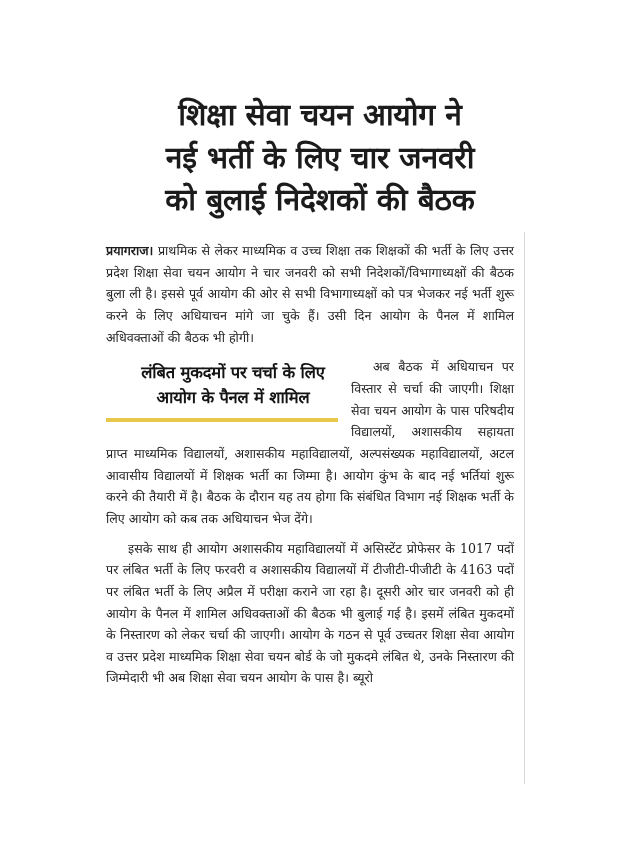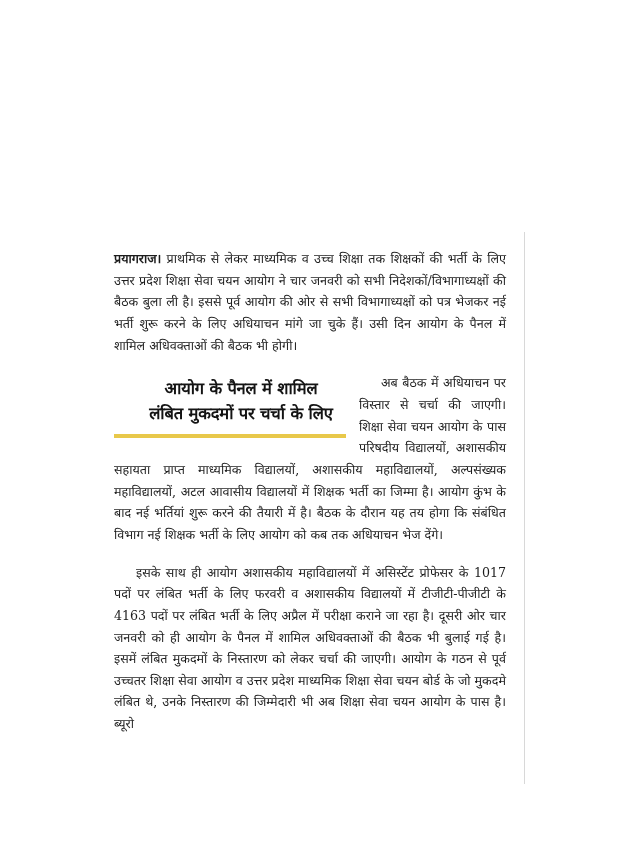--- a/index.html
+++ b/index.html
@@ -60,21 +60,21 @@
     width: 424px;
     color: #1d1d1d;
     font-family: "DejaVu Serif", "Liberation Serif", serif;
     font-size: 12.6px;
     line-height: 1.72;
     text-align: justify;
     text-justify: inter-word;
   }
 
   .article p {
-    margin: 16px;
+    margin: 8px;
   }
   .article p.indent {
     text-indent: 22px;
   }
   .article p + p {
     margin-top: 0px;
   }
 
   .dateline {
     font-weight: bold;
@@ -105,31 +105,36 @@
     white-space: nowrap;
   }
 </style>
 </head>
 <body>
 
 <div id="page">
 
   <div class="column-rule"></div>
 
+  <h1 class="headline">
+    <span class="hl-line">शिक्षा सेवा चयन आयोग ने</span>
+    <span class="hl-line">नई भर्ती के लिए चार जनवरी</span>
+    <span class="hl-line">को बुलाई निदेशकों की बैठक</span>
+  </h1>
 
   <div class="article">
 
     <p><span class="dateline">प्रयागराज।</span><span> प्राथमिक से लेकर माध्यमिक व उच्च शिक्षा तक शिक्षकों की भर्ती के लिए उत्तर प्रदेश शिक्षा सेवा चयन आयोग ने चार जनवरी को सभी निदेशकों/विभागाध्यक्षों की बैठक बुला ली है। इससे पूर्व आयोग की ओर से सभी विभागाध्यक्षों को पत्र भेजकर नई भर्ती शुरू करने के लिए अधियाचन मांगे जा चुके हैं। उसी दिन आयोग के पैनल में शामिल अधिवक्ताओं की बैठक भी होगी।</span></p>
 
     <p class="indent">
 
       
       <span class="pullquote">
+        <span class="pq-line">लंबित मुकदमों पर चर्चा के लिए</span>
         <span class="pq-line">आयोग के पैनल में शामिल</span>
-        <span class="pq-line">लंबित मुकदमों पर चर्चा के लिए</span>
       </span>
 
       <span>अब बैठक में अधियाचन पर विस्तार से चर्चा की जाएगी। शिक्षा सेवा चयन आयोग के पास परिषदीय विद्यालयों, अशासकीय सहायता प्राप्त माध्यमिक विद्यालयों, अशासकीय महाविद्यालयों, अल्पसंख्यक महाविद्यालयों, अटल आवासीय विद्यालयों में शिक्षक भर्ती का जिम्मा है। आयोग कुंभ के बाद नई भर्तियां शुरू करने की तैयारी में है। बैठक के दौरान यह तय होगा कि संबंधित विभाग नई शिक्षक भर्ती के लिए आयोग को कब तक अधियाचन भेज देंगे।</span>
     </p>
 
     <p class="indent"><span>इसके साथ ही आयोग अशासकीय महाविद्यालयों में असिस्टेंट प्रोफेसर के 1017 पदों पर लंबित भर्ती के लिए फरवरी व अशासकीय विद्यालयों में टीजीटी-पीजीटी के 4163 पदों पर लंबित भर्ती के लिए अप्रैल में परीक्षा कराने जा रहा है। दूसरी ओर चार जनवरी को ही आयोग के पैनल में शामिल अधिवक्ताओं की बैठक भी बुलाई गई है। इसमें लंबित मुकदमों के निस्तारण को लेकर चर्चा की जाएगी। आयोग के गठन से पूर्व उच्चतर शिक्षा सेवा आयोग व उत्तर प्रदेश माध्यमिक शिक्षा सेवा चयन बोर्ड के जो मुकदमे लंबित थे, उनके निस्तारण की जिम्मेदारी भी अब शिक्षा सेवा चयन आयोग के पास है। </span><span class="byline">ब्यूरो</span></p>
 
   </div>
 
 </div>

